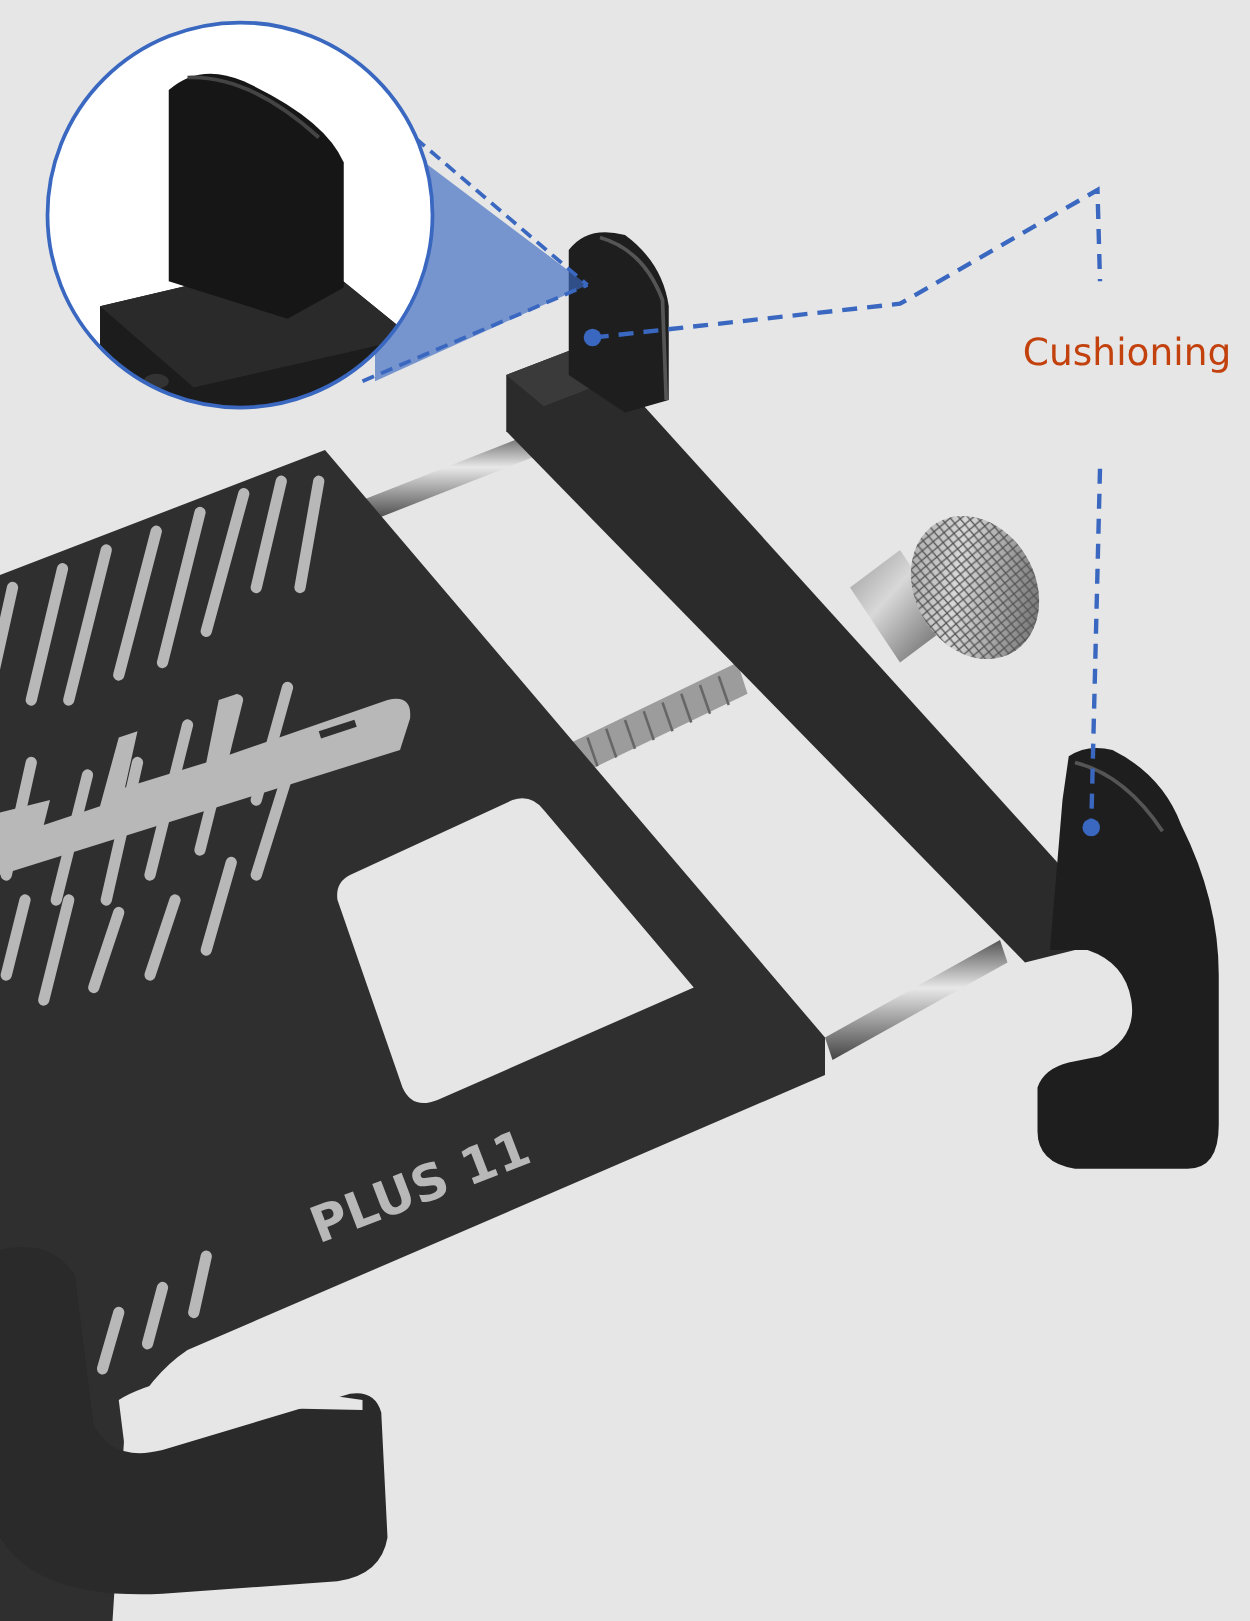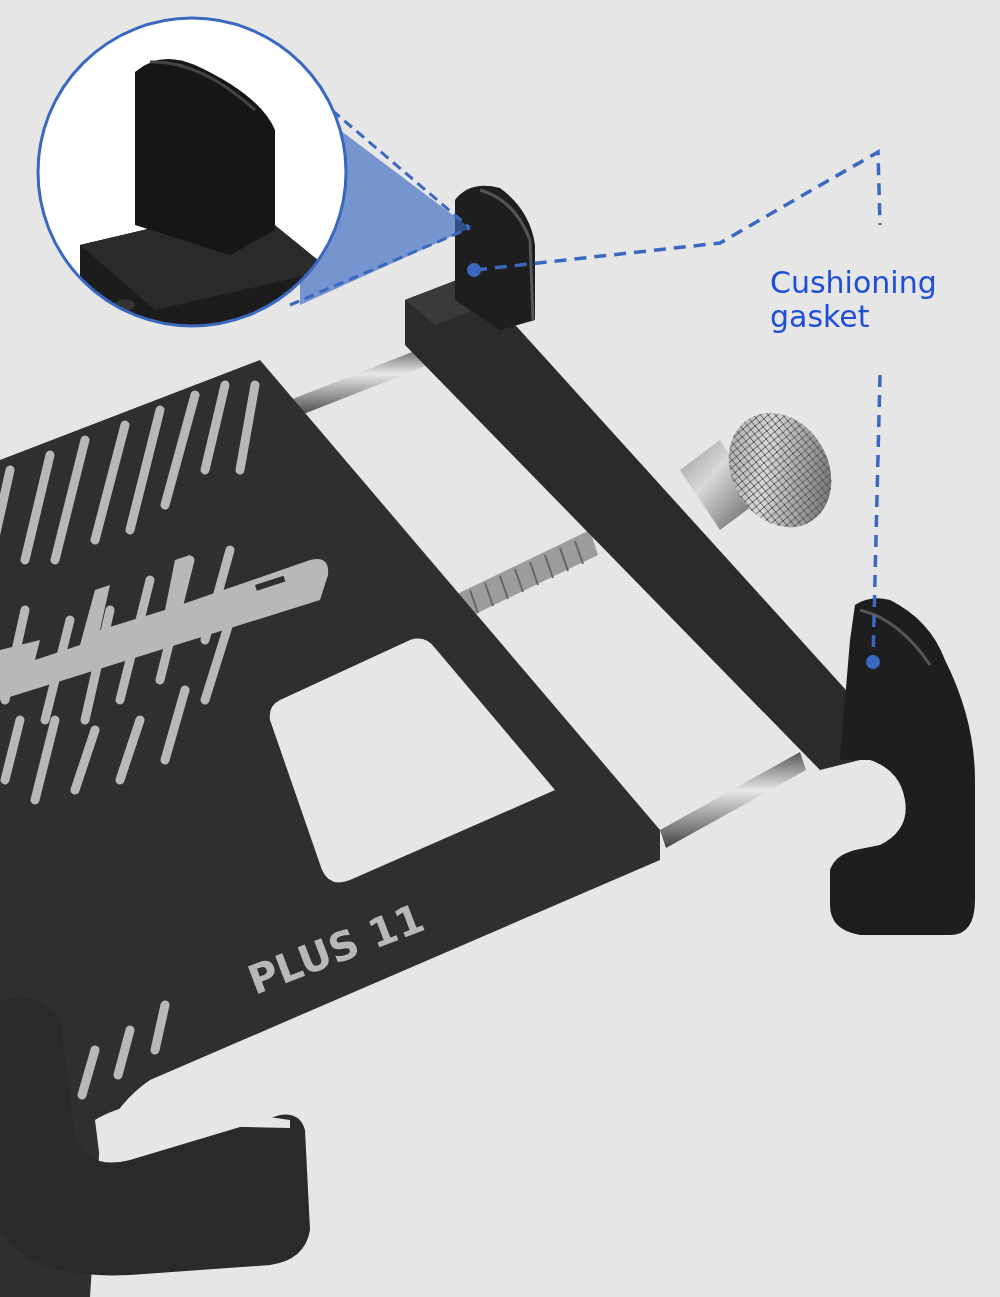--- a/index.html
+++ b/index.html
@@ -1,18 +1,18 @@
 <!DOCTYPE html>
 <html><head>
 <meta charset="utf-8">
 <style>
   html,body{margin:0;padding:0;}
   body{width:1000px;height:1297px;background:#e6e6e6;overflow:hidden;position:relative;font-family:"DejaVu Sans",sans-serif;}
   #scene{position:absolute;left:0;top:0;width:1000px;height:1297px;}
-  .label{position:absolute;left:770px;top:266px;width:215px;text-align:left;color:#1d4ed8;font-size:30px;line-height:34px;font-family:"DejaVu Sans",sans-serif;}
+  .label{position:absolute;left:770px;top:266px;width:215px;text-align:right;color:#c2410c;font-size:30px;line-height:34px;font-family:"DejaVu Sans",sans-serif;}
   .model-text{font-family:"DejaVu Sans",sans-serif;font-weight:bold;}
 </style>
 </head>
 <body>
 
 <svg id="scene" viewBox="0 0 1000 1297" xmlns="http://www.w3.org/2000/svg">
   <defs>
     <linearGradient id="rod" x1="0" y1="0" x2="0" y2="1">
       <stop offset="0" stop-color="#555"></stop>
       <stop offset="0.4" stop-color="#e8e8e8"></stop>
@@ -130,14 +130,13 @@
   <g fill="none" stroke="#3a68c0" stroke-width="3.5" stroke-dasharray="12,8">
     <polyline points="475,270 720,243 878,152 880,225"></polyline>
     <line x1="880" y1="375" x2="873" y2="660"></line>
   </g>
   <circle cx="474" cy="270" r="7" fill="#3a68c0"></circle>
   <circle cx="873" cy="662" r="7" fill="#3a68c0"></circle>
 </svg>
 
 <div class="label">
   <div>Cushioning</div>
-  <div>gasket</div>
 </div>
 
 </body></html>

